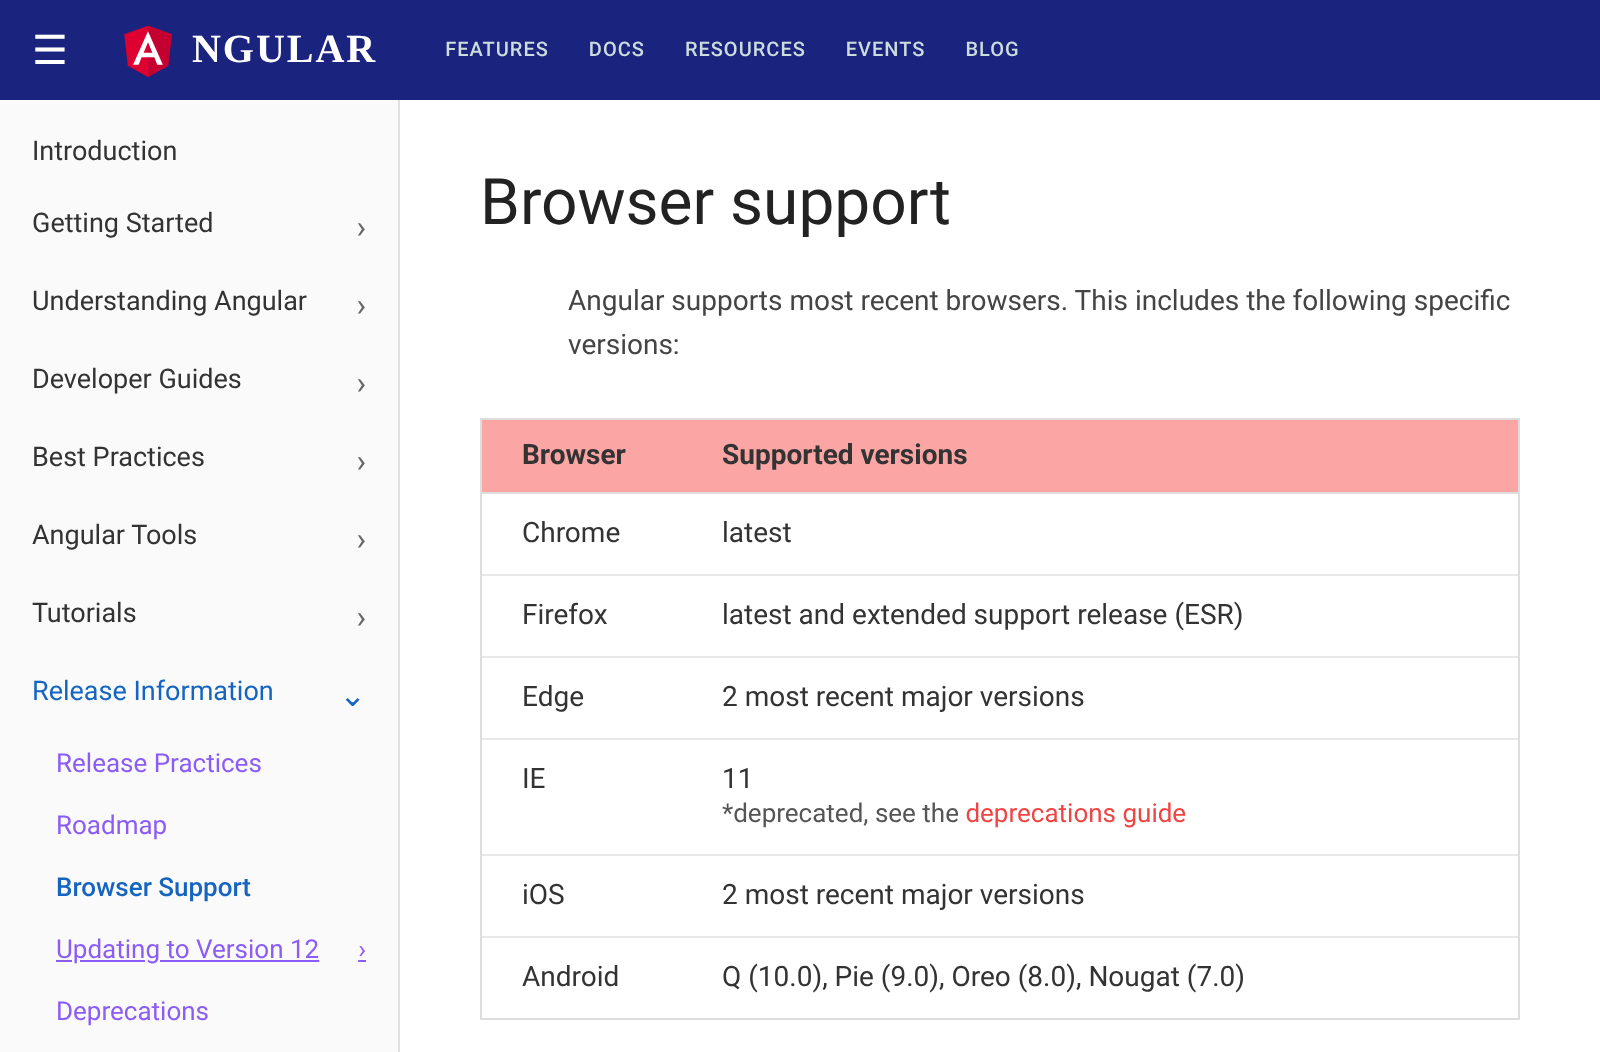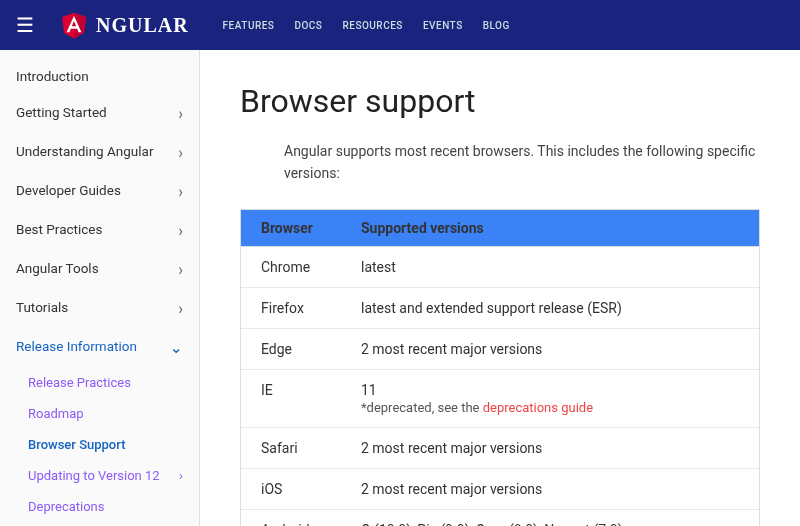--- a/index.html
+++ b/index.html
@@ -114,21 +114,21 @@
     .browser-table {
       width: 100%;
       border-collapse: collapse;
       max-width: 550px;
     }
     .browser-table th {
       text-align: left;
       padding: 10px 20px;
       font-weight: 700;
       font-size: 14px;
-      background: #3b82f6;
+      background: #fca5a5;
       border-bottom: 1px solid #ddd;
     }
     .browser-table td {
       padding: 12px 20px;
       vertical-align: top;
       border-bottom: 1px solid #e8e8e8;
       font-size: 14px;
       color: #333;
     }
     .browser-table tr:last-child td {
@@ -212,21 +212,21 @@
 
     <div class="sidebar-subitem">
       <span>Release Practices</span>
     </div>
     <div class="sidebar-subitem">
       <span>Roadmap</span>
     </div>
     <div class="sidebar-subitem active">
       <span>Browser Support</span>
     </div>
-    <div class="sidebar-subitem" style="display:flex;justify-content:space-between;align-items:flex-start;">
+    <div class="sidebar-subitem" style="display:flex;justify-content:space-between;align-items:flex-start;text-decoration:underline;">
       <span>Updating to Version 12</span>
       <span class="chevron">›</span>
     </div>
     <div class="sidebar-subitem">
       <span>Deprecations</span>
     </div>
     <div class="sidebar-subitem">
       
     </div>
 
@@ -260,24 +260,20 @@
           <tr>
             <td>IE</td>
             <td>
               <span>11</span>
               <div class="deprecated-note">
                 <span>*deprecated, see the </span><a class="deprecations-link" href="#">deprecations guide</a>
               </div>
             </td>
           </tr>
           <tr>
-            <td>Safari</td>
-            <td>2 most recent major versions</td>
-          </tr>
-          <tr>
             <td>iOS</td>
             <td>2 most recent major versions</td>
           </tr>
           <tr>
             <td>Android</td>
             <td>Q (10.0), Pie (9.0), Oreo (8.0), Nougat (7.0)</td>
           </tr>
         </tbody>
       </table>
     </div>

